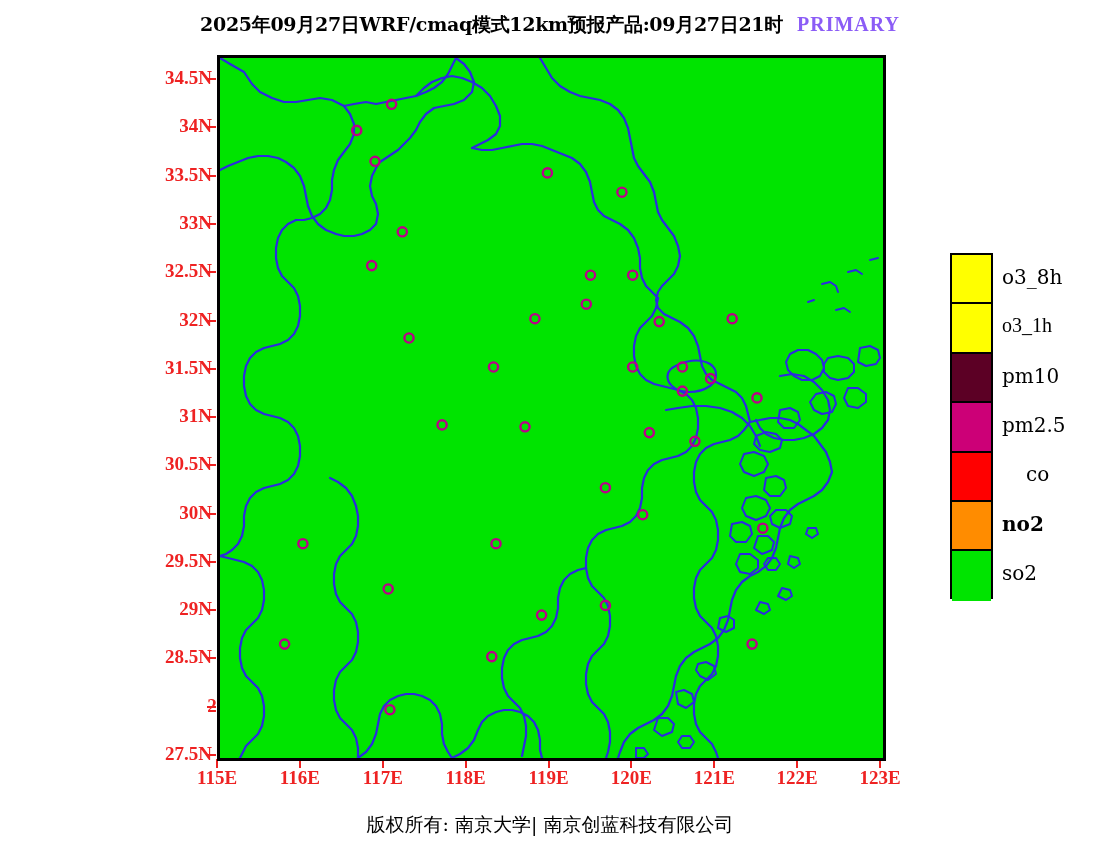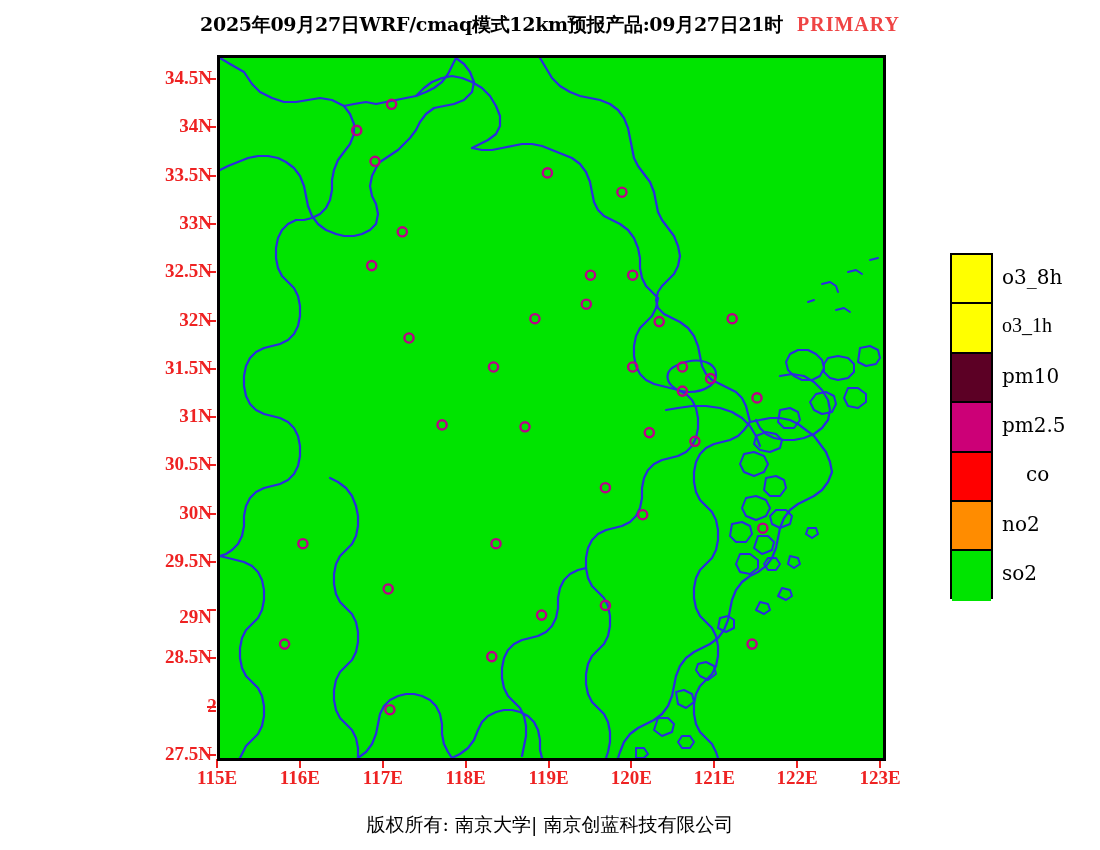--- a/index.html
+++ b/index.html
@@ -28,21 +28,21 @@
     font-family: "DejaVu Serif", "Liberation Serif", serif;
     font-size: 19px;
     font-weight: 700;
     color: #000000;
     letter-spacing: -0.3px;
   }
   #title-primary {
     font-family: "Liberation Serif", "DejaVu Serif", serif;
     font-size: 20px;
     font-weight: 700;
-    color: #ef4444;
+    color: #8b5cf6;
     letter-spacing: 1px;
     margin-left: 14px;
   }
 
   
   #map-frame {
     position: absolute;
     left: 217px;
     top: 55px;
     width: 663px;
@@ -157,21 +157,21 @@
     <div class="ytick-holder" style="left: 0px; top: 356.793px;">31.5N</div>
     <div class="ytick-mark" style="left: 207px; top: 367.793px;"></div>
     <div class="ytick-holder" style="left: 0px; top: 405.069px;">31N</div>
     <div class="ytick-mark" style="left: 207px; top: 416.069px;"></div>
     <div class="ytick-holder" style="left: 0px; top: 453.345px;">30.5N</div>
     <div class="ytick-mark" style="left: 207px; top: 464.345px;"></div>
     <div class="ytick-holder" style="left: 0px; top: 501.621px;">30N</div>
     <div class="ytick-mark" style="left: 207px; top: 512.621px;"></div>
     <div class="ytick-holder" style="left: 0px; top: 549.897px;">29.5N</div>
     <div class="ytick-mark" style="left: 207px; top: 560.897px;"></div>
-    <div class="ytick-holder" style="left: 0px; top: 598.172px; margin-top: 8px;">29N</div>
+    <div class="ytick-holder" style="left: 0px; top: 598.172px;">29N</div>
     <div class="ytick-mark" style="left: 207px; top: 609.172px;"></div>
     <div class="ytick-holder" style="left: 0px; top: 646.448px;">28.5N</div>
     <div class="ytick-mark" style="left: 207px; top: 657.448px;"></div>
     <div class="ytick-holder" style="left: 0px; top: 694.724px; padding-left: 28px;">28N</div>
     <div class="ytick-mark" style="left: 207px; top: 705.724px;"></div>
     <div class="ytick-holder" style="left: 0px; top: 743px;">27.5N</div>
     <div class="ytick-mark" style="left: 207px; top: 754px;"></div>
   </div>
 
 <div id="x-axis">
@@ -388,17 +388,17 @@
     <div class="legend-swatch" style="top: 197.6px; background: rgb(255, 0, 0);"></div>
     <div class="legend-swatch" style="top: 247px; background: rgb(255, 140, 0);"></div>
     <div class="legend-swatch last" style="top: 296.4px; background: rgb(0, 228, 0);"></div>
   </div>
 <div id="legend-labels">
     <div class="legend-label" style="top: 264.7px;">o3_8h</div>
     <div class="legend-label" style="top: 314.1px; font-family: Liberation Serif, serif;">o3_1h</div>
     <div class="legend-label" style="top: 363.5px;">pm10</div>
     <div class="legend-label" style="top: 412.9px;">pm2.5</div>
     <div class="legend-label" style="top: 462.3px; margin-left: 24px;">co</div>
-    <div class="legend-label" style="top: 511.7px;">no2</div>
+    <div class="legend-label" style="top: 511.7px; font-weight: bold;">no2</div>
     <div class="legend-label" style="top: 561.1px;">so2</div>
   </div>
 
 <div id="footer">版权所有: 南京大学| 南京创蓝科技有限公司</div>
 
 </body></html>

